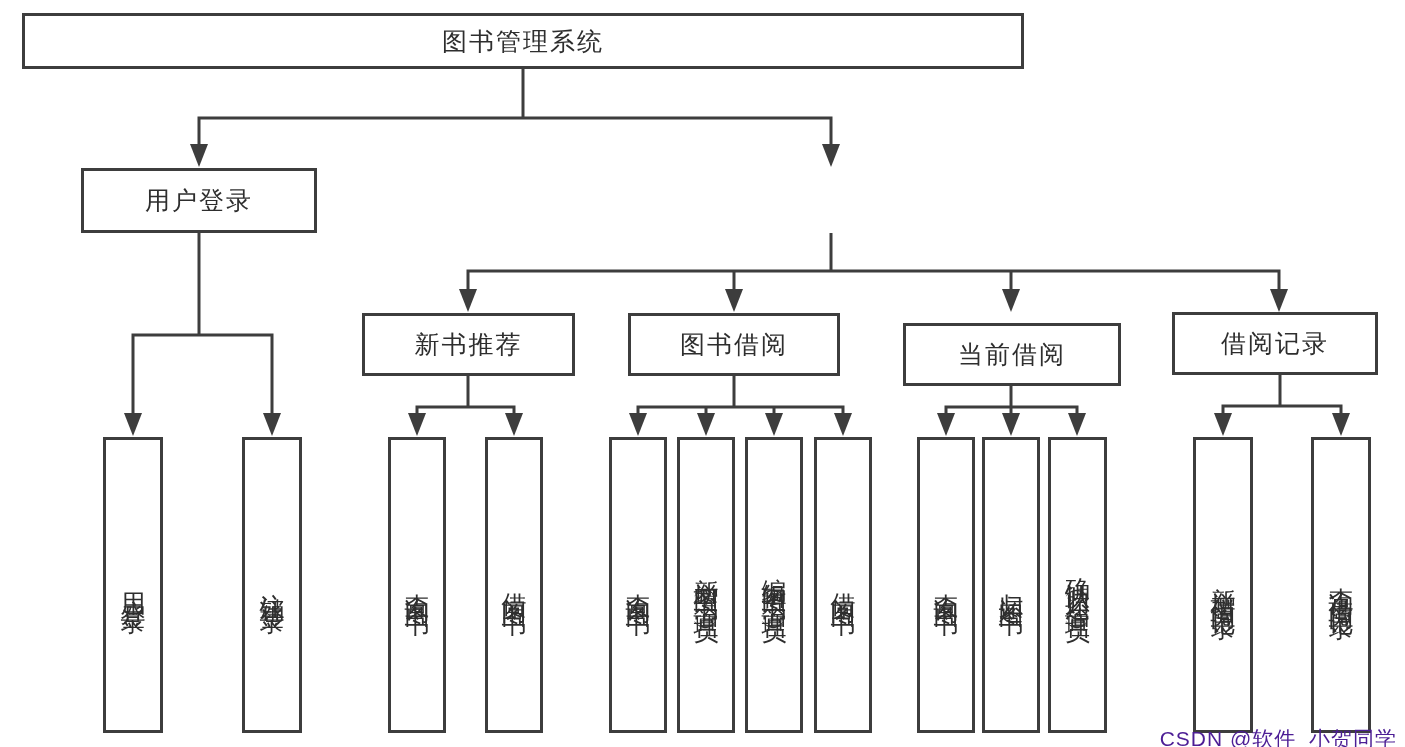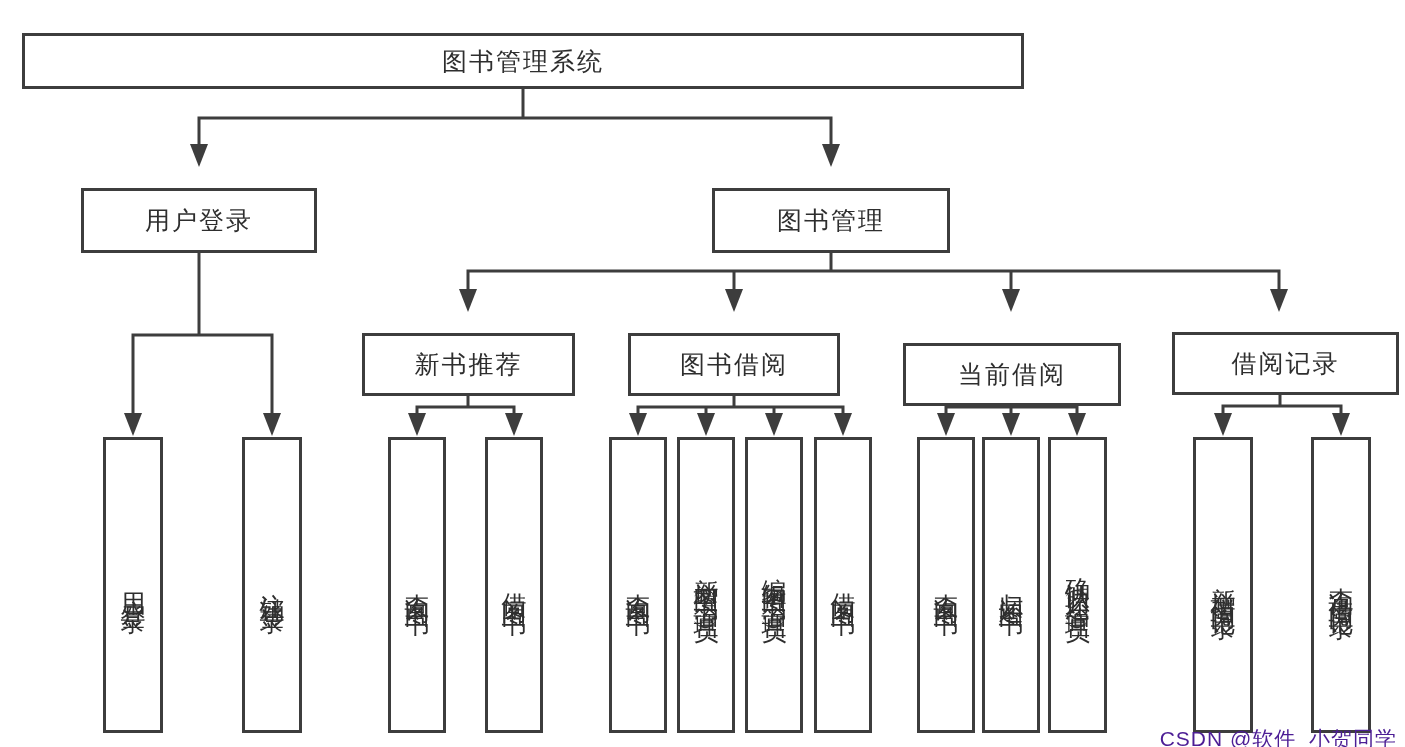--- a/index.html
+++ b/index.html
@@ -14,21 +14,21 @@
   .node{
     position:absolute;
     box-sizing:border-box;
     border:3px solid #3d3d3d;
     background:#ffffff;
     display:flex;
     align-items:center;
     justify-content:center;
     color:#2e2e2e;
   }
-  .hnode{font-size:25px;letter-spacing:2px;margin-top:20px;}
+  .hnode{font-size:25px;letter-spacing:2px;}
   .leaf{top:437px;height:296px;}
   .leaf-label{
     writing-mode:vertical-rl;
     text-orientation:mixed;
     font-size:25px;
     letter-spacing:6px;
     line-height:1;
     white-space:nowrap;
   }
   .watermark{
@@ -99,34 +99,31 @@
     </g>
   </svg>
 
   <div class="node hnode" style="left:22px;top:13px;width:1002px;height:56px">
     <span>图书管理系统</span>
   </div>
 
   <div class="node hnode" style="left:81px;top:168px;width:236px;height:65px">
     <span>用户登录</span>
   </div>
-  <div class="node hnode" style="left:712px;top:168px;width:238px;height:65px">
-    <span>图书管理</span>
-  </div>
 
   <div class="node hnode" style="left:628px;top:313px;width:212px;height:63px">
     <span>图书借阅</span>
   </div>
   <div class="node hnode" style="left:362px;top:313px;width:213px;height:63px">
     <span>新书推荐</span>
   </div>
   <div class="node hnode" style="left:903px;top:323px;width:218px;height:63px">
     <span>当前借阅</span>
   </div>
-  <div class="node hnode" style="left:1172px;top:312px;width:227px;height:63px">
+  <div class="node hnode" style="left:1172px;top:312px;width:206px;height:63px">
     <span>借阅记录</span>
   </div>
 
   <div class="node leaf" style="left:103px;width:60px">
     <span class="leaf-label">用户登录</span>
   </div>
   <div class="node leaf" style="left:242px;width:60px">
     <span class="leaf-label">注销登录</span>
   </div>
 

